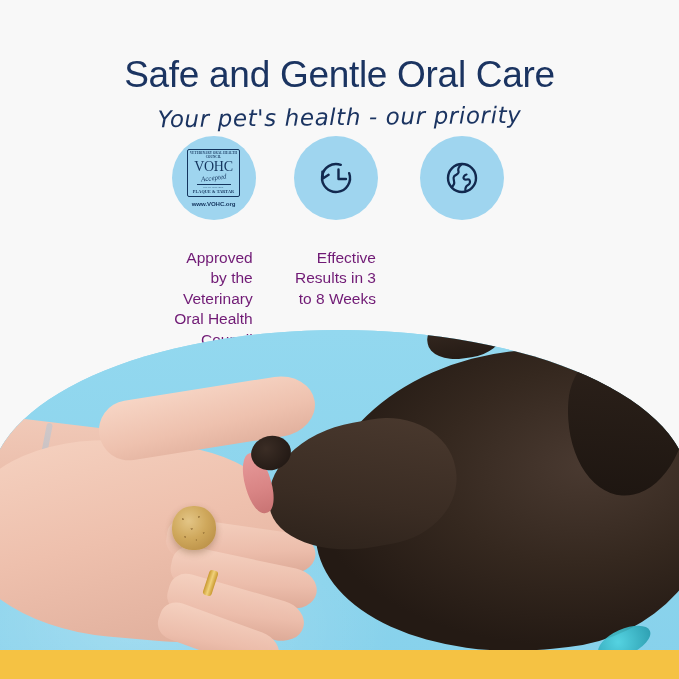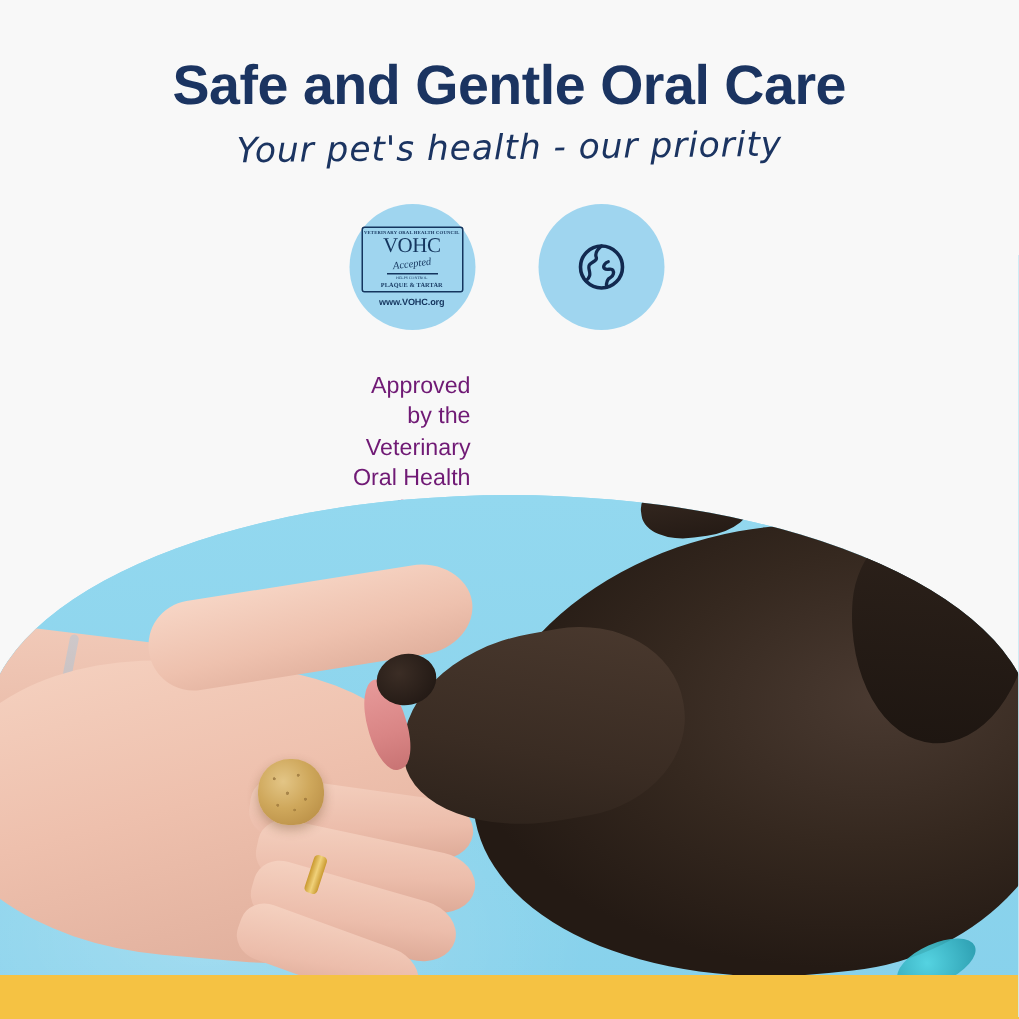--- a/index.html
+++ b/index.html
@@ -25,23 +25,23 @@
   
   .header {
     position: absolute;
     top: 0;
     left: 0;
     width: 679px;
     text-align: center;
   }
   .headline {
     margin: 0;
-    padding-top: 38px;
+    padding-top: 56px;
     font-size: 37px;
-    font-weight: bold;
+    font-weight: normal;
     color: #1b3461;
     letter-spacing: -0.3px;
     line-height: 1.05;
     font-family: "Liberation Sans", sans-serif;
   }
   .subhead {
     margin: 0;
     padding-top: 9px;
     font-size: 23px;
     color: #1b3461;
@@ -93,21 +93,21 @@
   .vohc-seal {
     width: 56px;
     height: 68px;
     display: flex;
     flex-direction: column;
     align-items: center;
     justify-content: center;
     color: #14355e;
   }
   .vohc-box {
-    width: 68px;
+    width: 53px;
     border: 1.3px solid #14355e;
     border-radius: 2px;
     padding: 2px 1px 2px 1px;
     box-sizing: border-box;
     display: flex;
     flex-direction: column;
     align-items: center;
     background: #9fd5ef;
   }
   .vohc-top {
@@ -383,20 +383,32 @@
           <div class="vohc-url">www.VOHC.org</div>
         </div>
       </div>
       <div class="caption">Approved
 by the
 Veterinary
 Oral Health
 Council</div>
     </div>
 
+    <div class="badge">
+      <div class="circle">
+        <svg width="46" height="46" viewBox="0 0 46 46">
+          <path d="M9 23a14 14 0 1 1 5 10.7" fill="none" stroke="#12294f" stroke-width="2.4" stroke-linecap="round" transform="rotate(160 23 23)"></path>
+          <path d="M9.4 16.6 L9.9 23.4 L15.6 19.8" fill="none" stroke="#12294f" stroke-width="2.4" stroke-linecap="round" stroke-linejoin="round"></path>
+          <path d="M25.5 14.5 V24 H33" fill="none" stroke="#12294f" stroke-width="2.4" stroke-linecap="round" stroke-linejoin="round"></path>
+        </svg>
+      </div>
+      <div class="caption">Effective
+Results in 3
+to 8 Weeks</div>
+    </div>
 
 
 
     <div class="badge wide">
       <div class="circle">
         <svg width="46" height="46" viewBox="0 0 46 46">
           <circle cx="23" cy="23" r="14" fill="none" stroke="#12294f" stroke-width="2.4"></circle>
           <path d="M23 9c-3 2.5-4.5 5-3.5 7.5s-3 3-4.5 5 1 5 0 7.5-2.5 3-2.5 3" fill="none" stroke="#12294f" stroke-width="2.2" stroke-linecap="round" stroke-linejoin="round"></path>
           <path d="M26.5 36.5c-.5-3 .5-5.5 2.5-6.5s2.5-3.5 1.5-5-4 .5-5.5-1 .5-4 2.5-4.5" fill="none" stroke="#12294f" stroke-width="2.2" stroke-linecap="round" stroke-linejoin="round"></path>
         </svg>

